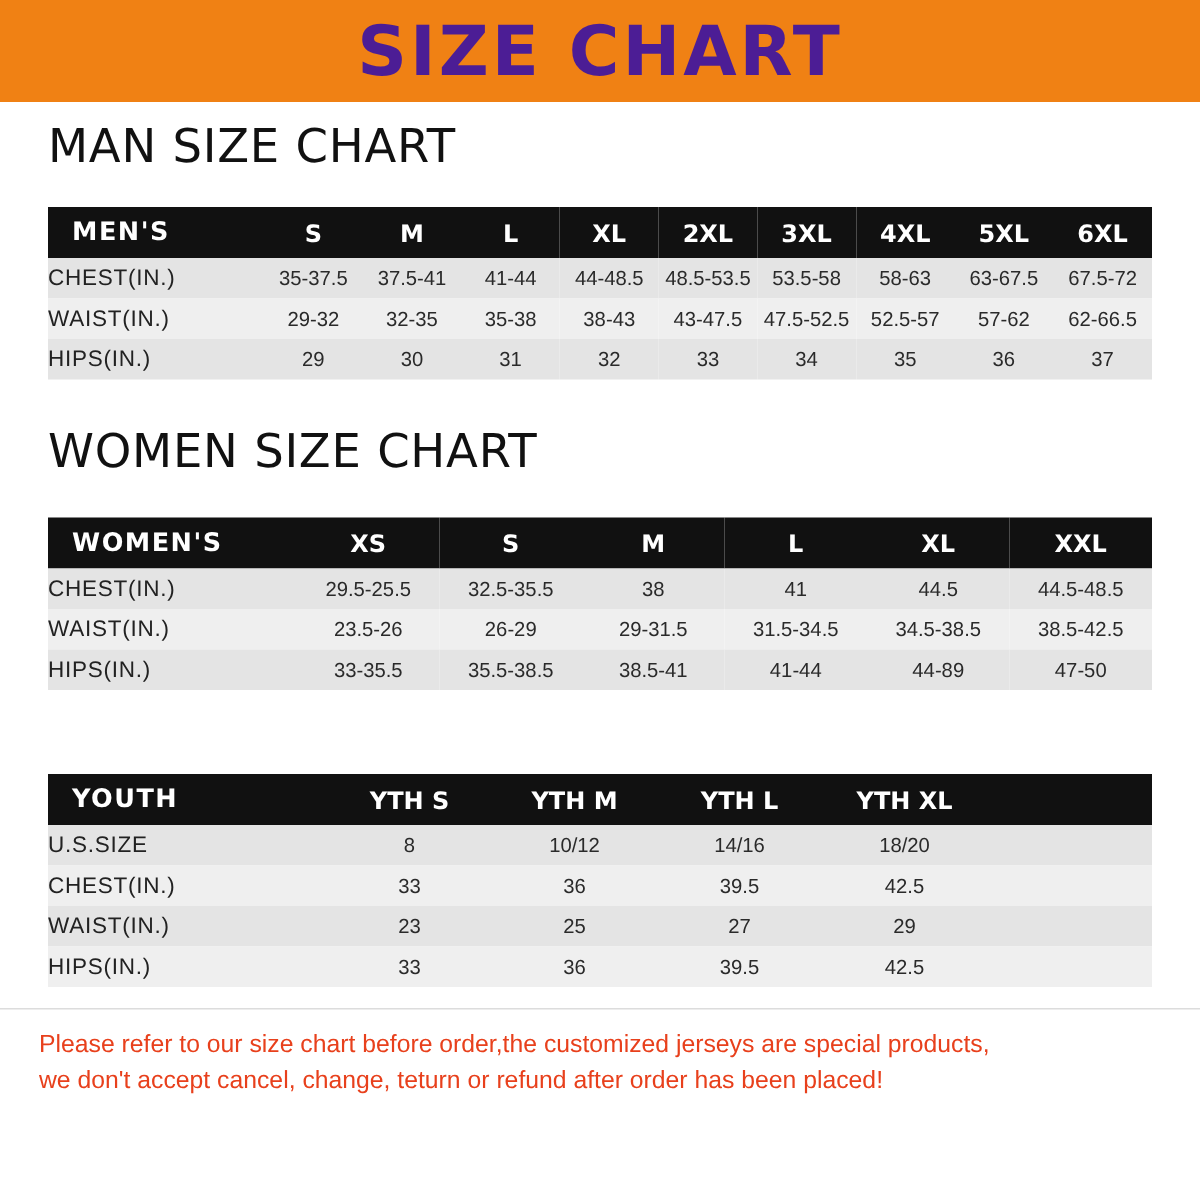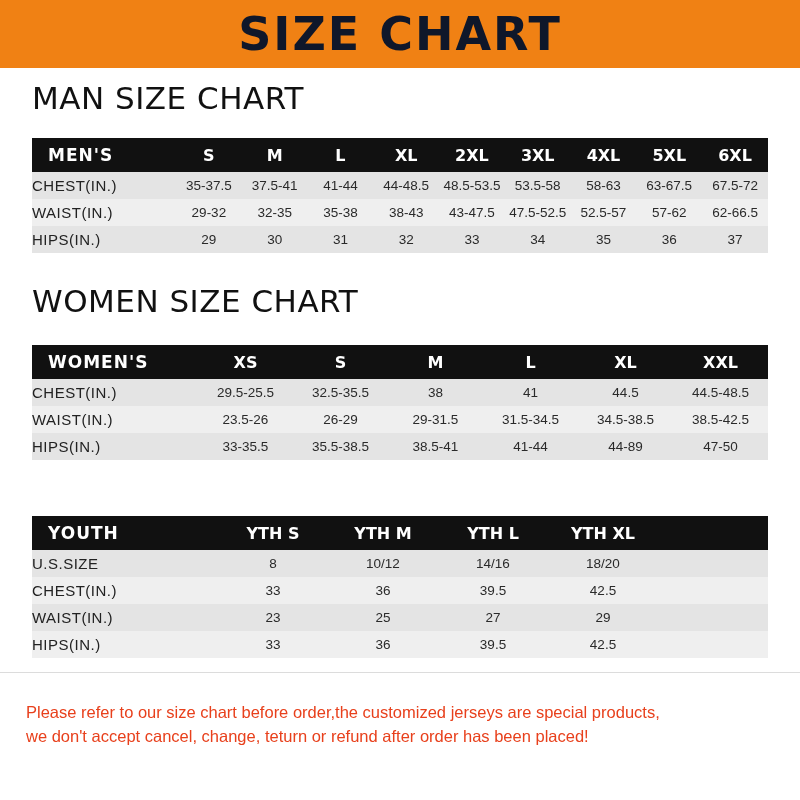--- a/index.html
+++ b/index.html
@@ -25,21 +25,21 @@
     background: #f08114;
     display: flex;
     align-items: center;
     justify-content: center;
   }
   .banner-title {
     font-family: "DejaVu Sans", sans-serif;
     font-weight: bold;
     font-size: 46px;
     letter-spacing: 2px;
-    color: #0f172a;
+    color: #4c1d95;
     line-height: 1;
     text-align: right;
   }
   .section {
     padding: 0 32px;
   }
   .section-title {
     text-align: left;
     font-family: "DejaVu Sans", sans-serif;
     font-weight: normal;
@@ -81,21 +81,21 @@
     letter-spacing: 0.5px;
     color: #222;
   }
   .row-a td { background: #e4e4e4; }
   .row-b td { background: #efefef; }
   .row-c td { background: #e4e4e4; }
 
   .footer-note {
     margin-top: 14px;
     border-top: 1px solid #dcdcdc;
-    padding: 28px 26px 0 26px;
+    padding: 12px 26px 0 26px;
     color: #e8401c;
     font-size: 16.5px;
     line-height: 1.45;
     font-family: "Liberation Sans", sans-serif;
   }
   .t1 { margin-top: 12px; }
   .sp-18 { height: 18px; }
   .sp-10 { height: 10px; }
   .sp-14 { height: 14px; }
 </style>

